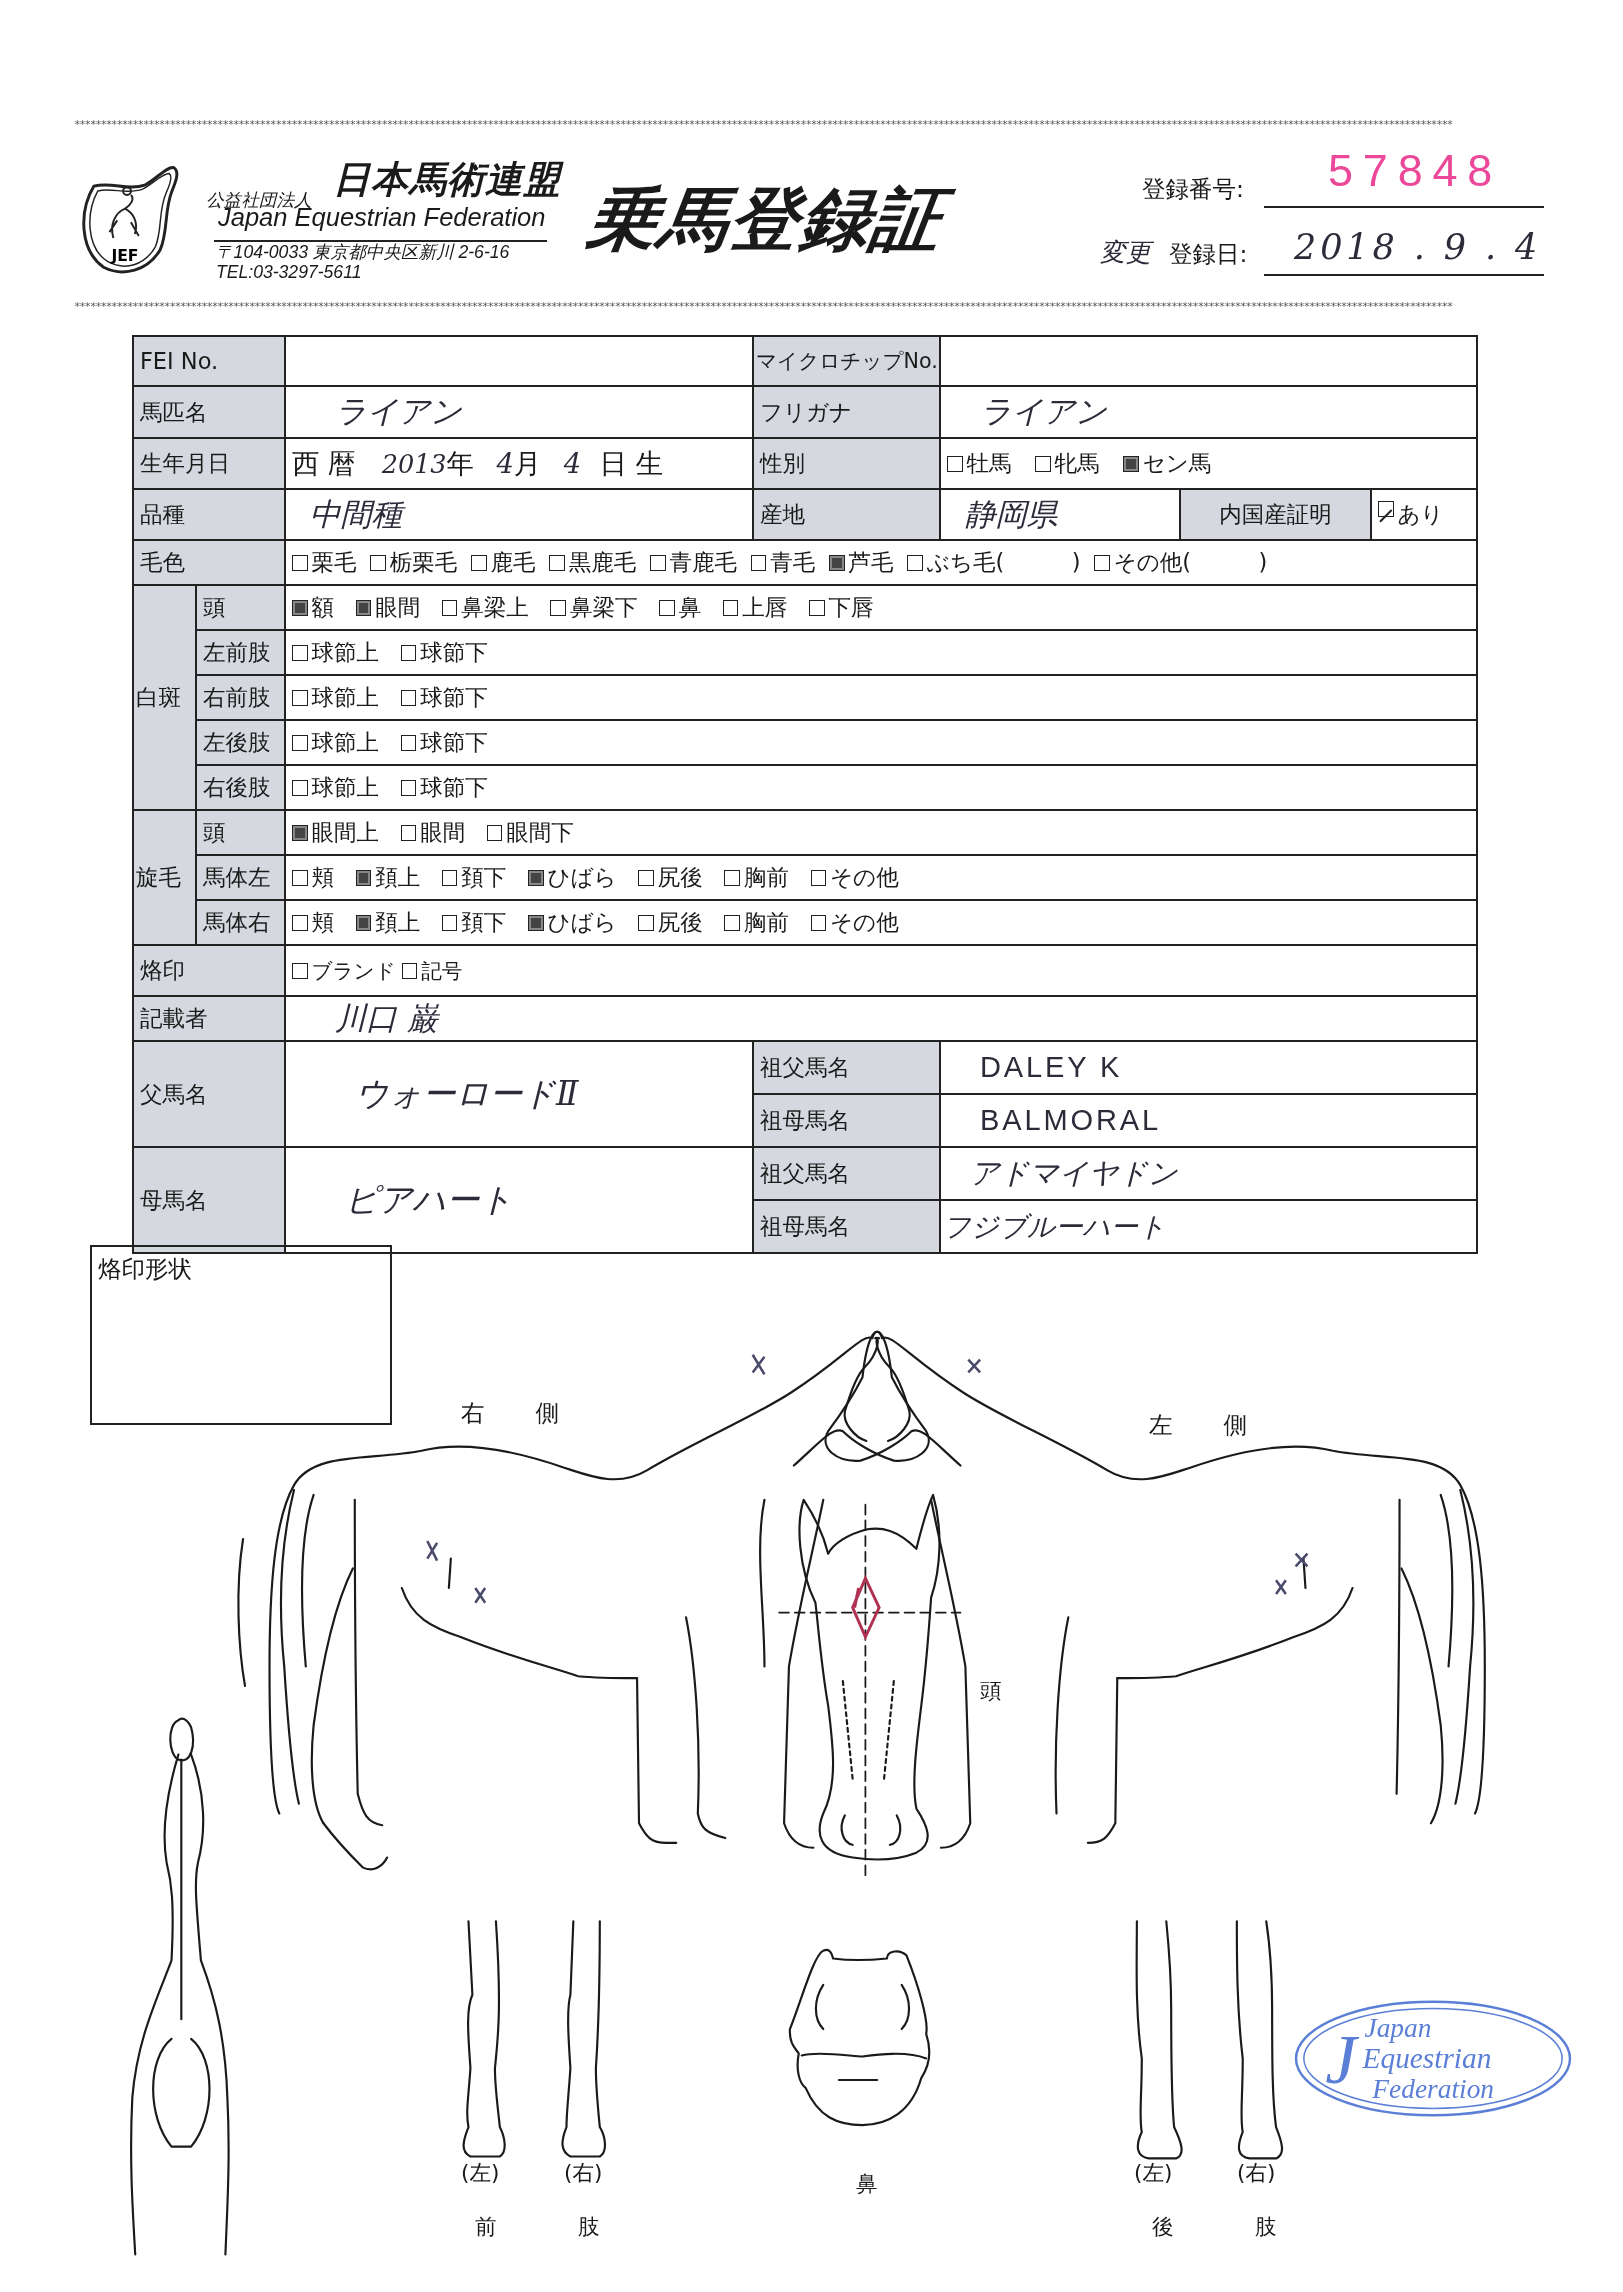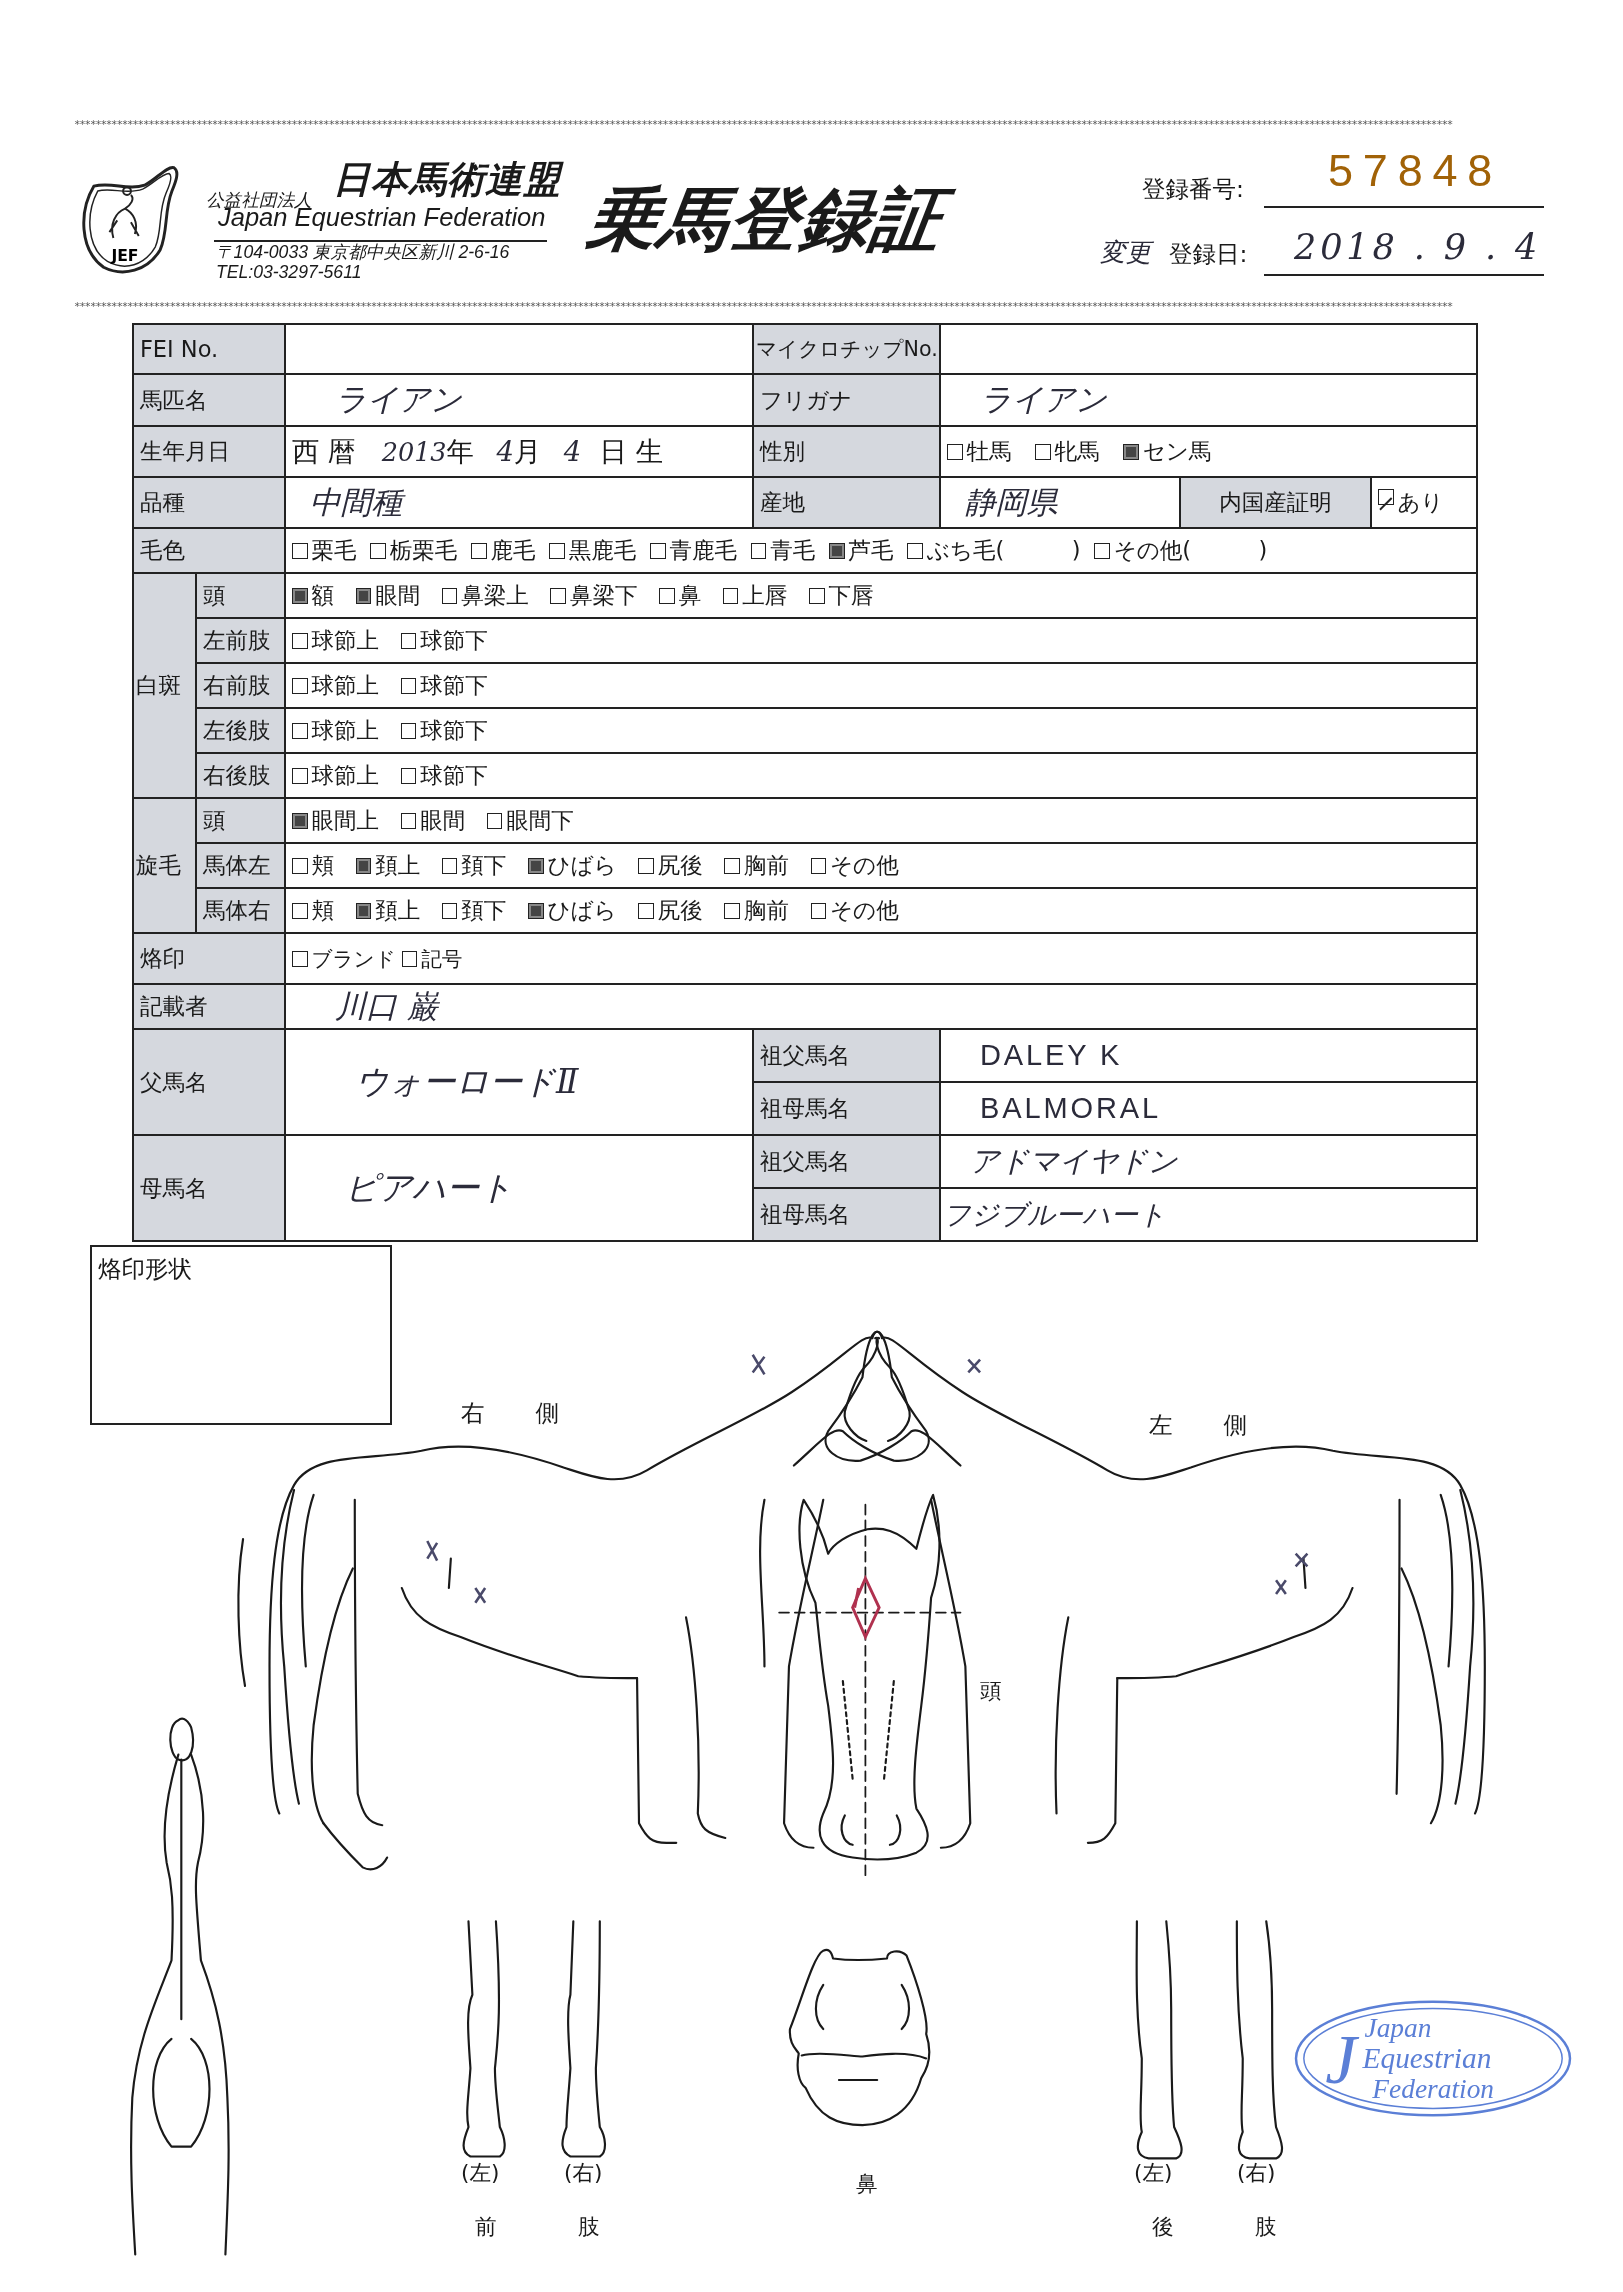--- a/index.html
+++ b/index.html
@@ -9,26 +9,26 @@
            font-family:"DejaVu Sans Mono",monospace; font-size:10.8px; line-height:9.8px;
            letter-spacing:-1.2px; color:#555; white-space:nowrap; }
   .logo { position:absolute; left:74px; top:152px; width:108px; height:127px; }
   .org-jp-small { position:absolute; left:206px; top:172px; font-size:17.6px; font-style:italic;margin-top:16px; }
   .org-jp-big { position:absolute; left:333px; top:155px; font-size:37px; font-style:italic; font-weight:bold; letter-spacing:1px; }
   .org-en { position:absolute; left:218px; top:203px; font-size:25.5px; font-style:italic; font-family:"Liberation Sans",sans-serif; }
   .org-line { position:absolute; left:214px; top:240px; width:333px; height:2px; background:#222; }
   .org-addr { position:absolute; left:216px; top:243px; font-size:17.6px; font-style:italic; line-height:19.6px; font-family:"Liberation Sans",sans-serif; }
   .title { position:absolute; left:588px; top:174px; font-size:69px; font-weight:bold; font-style:italic; letter-spacing:2px; transform:skewX(-8deg); }
   .reg-label { position:absolute; font-size:23.5px; }
-  .reg-val { position:absolute; font-size:45px; color:#a16207; font-family:"Liberation Sans",sans-serif; letter-spacing:9.8px; }
+  .reg-val { position:absolute; font-size:45px; color:#ec4899; font-family:"Liberation Sans",sans-serif; letter-spacing:9.8px; }
   .reg-line { position:absolute; height:2px; background:#222; }
   .date-val { position:absolute; font-size:35px; font-style:italic; font-family:"Liberation Serif",serif; letter-spacing:3.9px; }
   .hw { font-family:"DejaVu Serif","Liberation Serif",serif; color:#2b2b3a; font-style:italic; }
 
-  table.form { position:absolute; left:132px; top:323px; width:1344px; border-collapse:collapse; table-layout:fixed; }
+  table.form { position:absolute; left:132px; top:335px; width:1344px; border-collapse:collapse; table-layout:fixed; }
   table.form td { border:2px solid #222; padding:0 5.9px; font-size:22.5px; height:43px; white-space:nowrap; overflow:hidden; }
   td.lbl { background:#d5d8de; }
   td.sub { background:#d5d8de; padding:0 3.9px; }
   .cb { display:inline-block; width:15.7px; height:15.7px; border:1.5px solid #222; vertical-align:-1px; margin-right:3.9px; box-sizing:border-box; }
   .cb.on { background:#444; border-color:#222; box-shadow: inset 0 0 0 2px #888; }
   .opt { display:inline-block; margin-right:17.6px; }
 
   .brand-box { position:absolute; left:90px; top:1245px; width:298px; height:176px; border:2px solid #222; }
   .brand-box span { position:absolute; left:5.9px; top:5.9px; font-size:23.5px; }
   .side-label { position:absolute; font-size:23.5px; letter-spacing:51px; }

